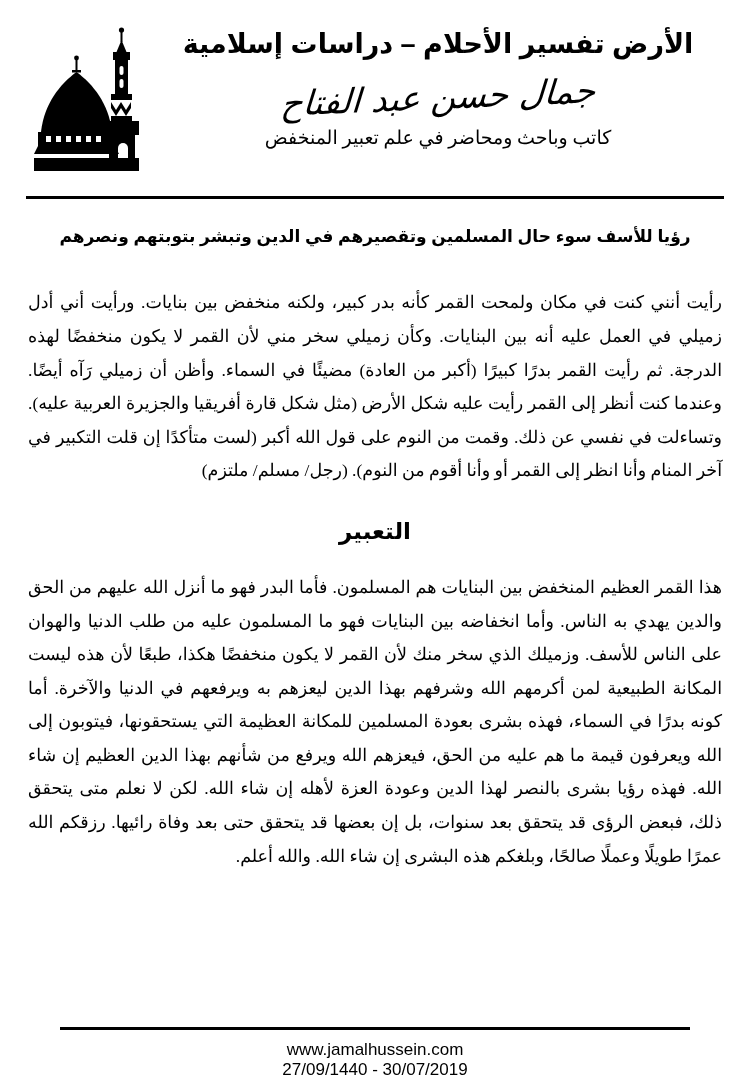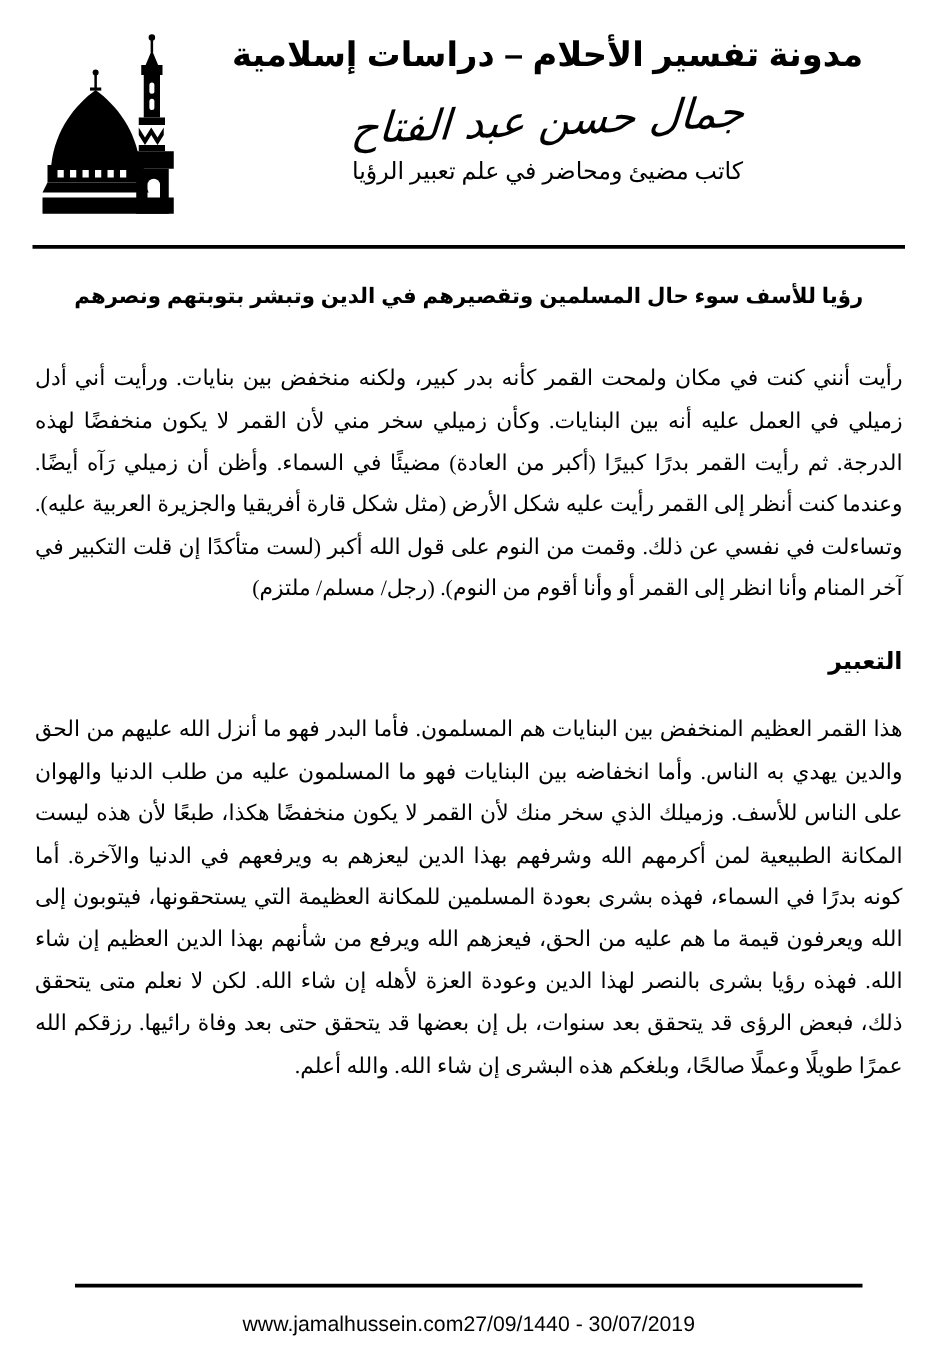--- a/index.html
+++ b/index.html
@@ -119,36 +119,36 @@
     text-align: justify;
     text-align-last: right;
     margin: 26px 0 0 0;
     word-spacing: 0px;
   }
   .para.first { margin-top: 36px; }
 
   .section-heading {
     font-family: "Liberation Sans", "DejaVu Sans", sans-serif;
     font-weight: bold;
-    font-size: 19px;
-    text-align: right;
+    font-size: 23px;
+    text-align: center;
     margin: 30px 0 0 0;
   }
 
   
   .footer {
     position: absolute;
     left: 60px;
     right: 60px;
     top: 1040px;
     height: 40px;
     display: flex;
-    flex-direction: row;
+    flex-direction: column;
     align-items: center;
-    justify-content: center;
+    justify-content: flex-end;
     direction: ltr;
     font-family: "Liberation Sans", "DejaVu Sans", sans-serif;
     font-size: 17px;
   }
   .footer-site { text-align: left; }
   .footer-date { text-align: right; }
 </style>
 </head>
 <body>
 
@@ -200,23 +200,23 @@
 
               <polygon points="10,122 87,122 91,130 6,130"></polygon>
 
               <rect x="6" y="134" width="105" height="13"></rect>
             </g>
           </svg>
         </span>
       </div>
 
       <div class="header-text">
-        <div class="site-title">مدونة تفسير الأحلام – دراسات إسلامية</div>
+        <div class="site-title">الأرض تفسير الأحلام – دراسات إسلامية</div>
         <div class="signature">جمال حسن عبد الفتاح</div>
-        <div class="role-line">كاتب مضيئ ومحاضر في علم تعبير الرؤيا</div>
+        <div class="role-line">كاتب وباحث ومحاضر في علم تعبير المنخفض</div>
       </div>
 
     </div>
   </div>
 
   <div class="rule rule-header"></div>
 
   <div class="content">
 
     <div class="article-title">رؤيا للأسف سوء حال المسلمين وتقصيرهم في الدين وتبشر بتوبتهم ونصرهم</div>

